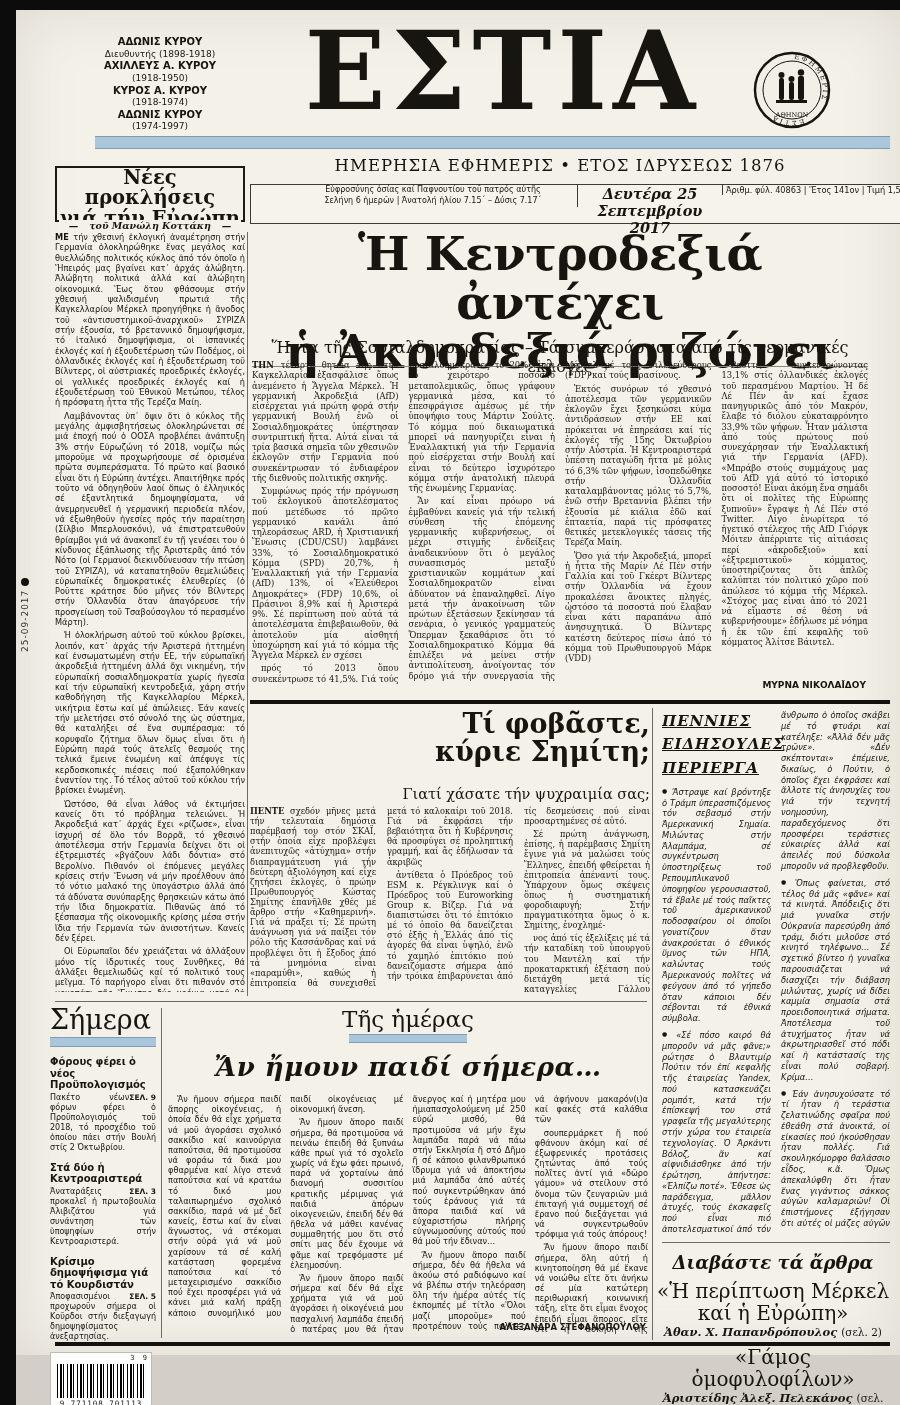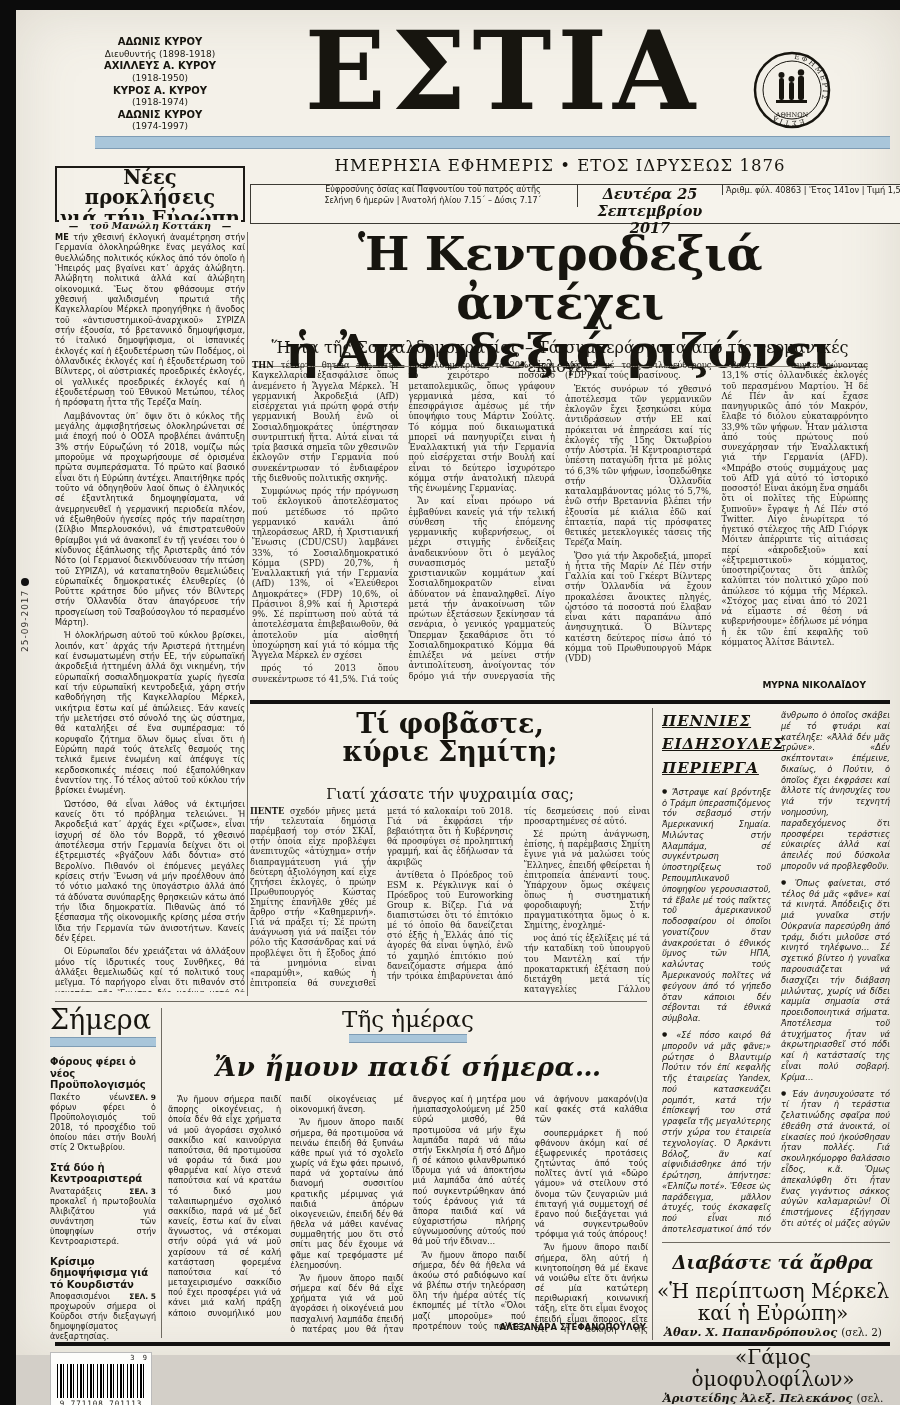--- a/index.html
+++ b/index.html
@@ -52,21 +52,21 @@
   #subhead{left:252px;top:338px;width:616px;text-align:center;font-size:16px;}
   #hr-sub{left:252px;top:366px;width:616px;height:1px;background:#8a857a;}
   #lead-body{left:252px;top:360px;width:616px;height:326px;overflow:hidden;
     columns:4;column-gap:10px;column-fill:auto;
     font-size:8.4px;line-height:1.22;text-align:justify;}
   #lead-byline{left:252px;top:680px;width:614px;text-align:right;
     font-family:"DejaVu Sans",sans-serif;font-weight:bold;font-size:9px;background:transparent;}
   .rule-thick{background:#121110;}
   #rule1{left:250px;top:700px;width:640px;height:4px;}
   
-  #simitis-head{left:250px;top:710px;width:400px;text-align:center;}
+  #simitis-head{left:250px;top:710px;width:400px;text-align:right;}
   #simitis-head .t{font-size:27px;font-weight:bold;line-height:1.05;}
   #simitis-head .s{font-size:14.5px;margin-top:19px;}
   #simitis-body{left:250px;top:806px;width:400px;height:192px;overflow:hidden;
     columns:3;column-gap:11px;column-fill:auto;font-size:8.3px;line-height:1.22;text-align:justify;}
   #vr2{left:652px;top:708px;height:632px;}
   
   #pennies{left:662px;top:710px;width:228px;height:526px;overflow:hidden;
     columns:2;column-gap:10px;column-fill:auto;
     font-family:"DejaVu Sans",sans-serif;font-style:italic;font-size:8.3px;line-height:1.3;text-align:justify;}
   #pennies-heading{font-family:"DejaVu Serif",serif;font-weight:bold;font-size:15px;

